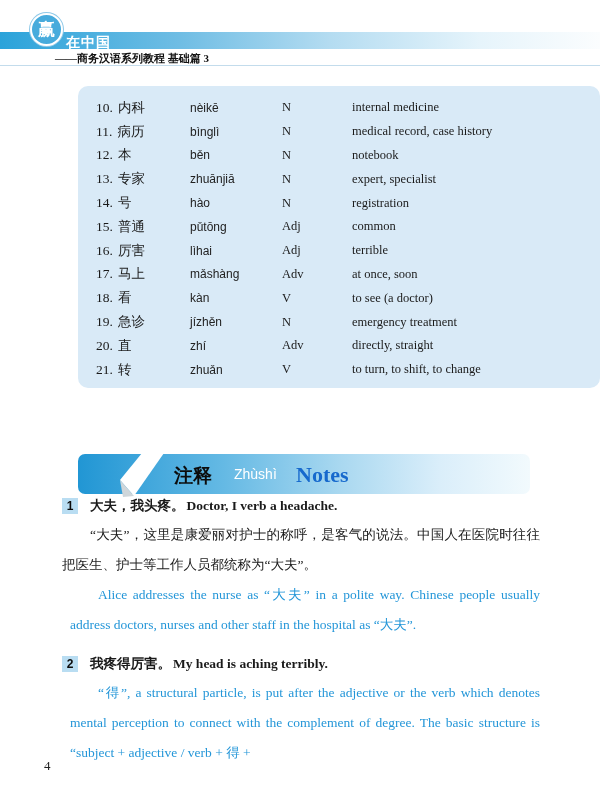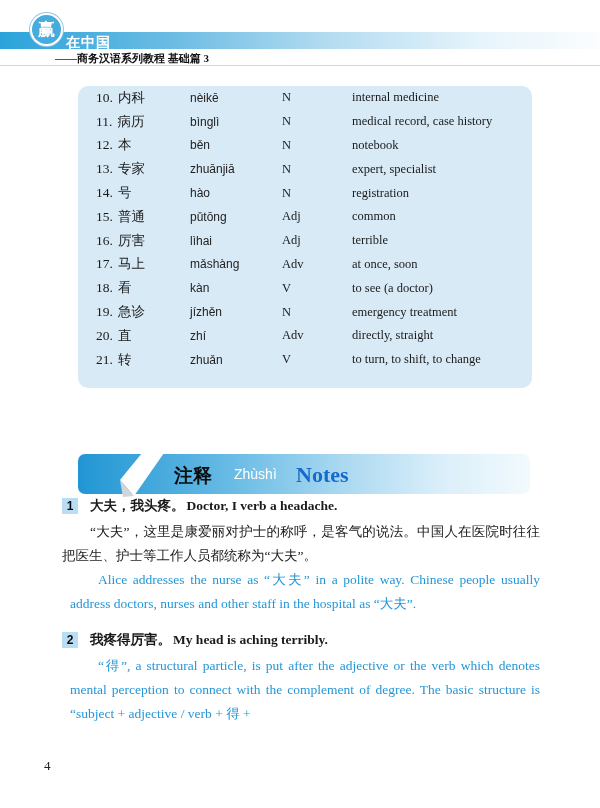--- a/index.html
+++ b/index.html
@@ -26,22 +26,22 @@
   }
   .header-subtitle {
     position:absolute; left:55px; top:51px; font-weight:bold; font-size:11px;
     color:#111111;
   }
   .header-rule {
     position:absolute; left:0; top:65px; width:600px; height:1px; background:#c3dcec;
   }
   
   .vocab-box {
-    position:absolute; left:78px; top:86px; width:454px; height:302px;
-    background:#d9eaf7; border-radius:10px; 
+    position:absolute; left:78px; top:86px; width:522px; height:302px;
+    background:#d9eaf7; border-radius:10px; padding-top:10px;
   }
   .vocab-row { display:flex; align-items:center; height:23.8px; padding-left:18px; }
   .v-word { width:94px; font-size:13.5px; }
   .v-num { margin-right:5px; }
   .v-pinyin { width:92px; font-size:12px; font-family:"Liberation Sans", sans-serif; color:#222; }
   .v-pos { width:70px; font-size:12.5px; }
   .v-en { font-size:12.5px; }
   
   .notes-bar {
     position:absolute; left:78px; top:454px; width:452px; height:40px;
@@ -65,21 +65,21 @@
   .note { margin-bottom:15px; }
   .note-head { display:flex; align-items:center; margin-bottom:5px; }
   .note-num {
     width:16px; height:16px; background:#b9ddf2; color:#0c0c0c; font-weight:bold;
     font-size:12px; display:flex; align-items:center; justify-content:center;
     margin-right:12px; font-family:"Liberation Sans", sans-serif;
   }
   .note-title-zh { font-weight:bold; font-size:13.5px; }
   .note-title-en { font-weight:bold; font-size:13.5px; margin-left:2px; }
   .zh-para, .en-para {
-    font-size:13.5px; line-height:24px; text-align:justify; text-indent:28px;
+    font-size:13.5px; line-height:30px; text-align:justify; text-indent:28px;
   }
   .en-para { color:#2496d8;margin-left:8px; }
   
   .page-num { position:absolute; left:44px; top:758px; font-size:13px; color:#222; }
 </style>
 </head>
 <body>
 
 <div class="page">
 

